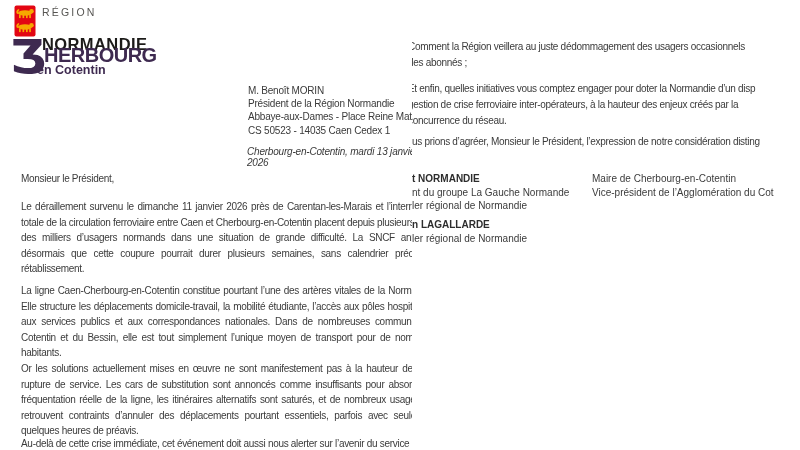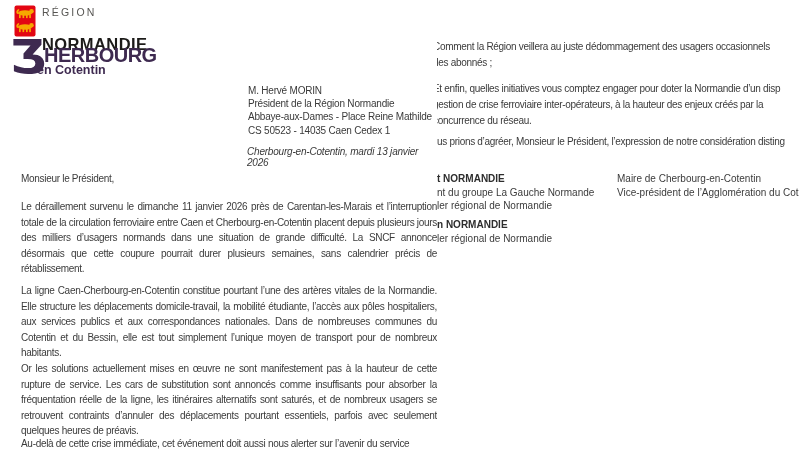--- a/index.html
+++ b/index.html
@@ -34,21 +34,21 @@
 
   
   .body-text { left:21px; width:416px; font-size:10px; letter-spacing:-0.3px; line-height:15.6px; text-align:justify; color:#3b3b3b; }
   #salutation { top:171px; text-align:left; }
   #para-1 { top:199px; }
   #para-2 { top:283px; }
   #para-3 { top:361px; }
   #para-4 { top:436px; }
 
   
-  #page-right { position:absolute; left:437px; top:0; width:363px; height:422px; background:#fff; overflow:hidden;text-decoration:underline; }
+  #page-right { position:absolute; left:412px; top:0; width:363px; height:422px; background:#fff; overflow:hidden;text-decoration:underline; }
   .frag-lines { font-size:10px; letter-spacing:-0.3px; line-height:16px; white-space:nowrap; color:#3b3b3b; }
   .cut-left { margin-left:-4px; }
   #bullet-group-1 { top:39px; left:0; }
   #bullet-group-2 { top:81px; left:0; }
   #closing-line { top:134px; left:0; }
 
   .sig-block { }
   .sig-name { font-size:10px; font-weight:bold; line-height:13.5px; color:#2d2d2d; white-space:nowrap; }
   .sig-role { font-size:10px; line-height:13.5px; white-space:nowrap; color:#3b3b3b; }
   #sig-beauvais  { top:172px; left:0; }
@@ -86,21 +86,21 @@
     </div>
   </div>
 
   <div>
     <div id="cherbourg-mark" class="abs purple">Ʒ</div>
     <div id="cherbourg-wordmark" class="abs purple">HERBOURG</div>
     <div id="cherbourg-subtitle" class="abs purple">en Cotentin</div>
   </div>
 
   <div id="recipient-block" class="abs">
-    <div>M. Hervé MORIN</div>
+    <div>M. Benoît MORIN</div>
     <div>Président de la Région Normandie</div>
     <div>Abbaye-aux-Dames - Place Reine Mathilde</div>
     <div>CS 50523 - 14035 Caen Cedex 1</div>
   </div>
 
   <div id="dateline" class="abs">Cherbourg-en-Cotentin, mardi 13 janvier 2026</div>
 
   <div id="salutation" class="abs body-text">Monsieur le Président,</div>
   <div id="para-1" class="abs body-text">Le déraillement survenu le dimanche 11 janvier 2026 près de Carentan-les-Marais et l’interruption totale de la circulation ferroviaire entre Caen et Cherbourg-en-Cotentin placent depuis plusieurs jours des milliers d’usagers normands dans une situation de grande difficulté. La SNCF annonce désormais que cette coupure pourrait durer plusieurs semaines, sans calendrier précis de rétablissement.</div>
   <div id="para-2" class="abs body-text">La ligne Caen-Cherbourg-en-Cotentin constitue pourtant l’une des artères vitales de la Normandie. Elle structure les déplacements domicile-travail, la mobilité étudiante, l’accès aux pôles hospitaliers, aux services publics et aux correspondances nationales. Dans de nombreuses communes du Cotentin et du Bessin, elle est tout simplement l’unique moyen de transport pour de nombreux habitants.</div>
@@ -128,16 +128,16 @@
     <div class="sig-role">nt du groupe La Gauche Normande</div>
     <div class="sig-role">ler régional de Normandie</div>
   </div>
 
   <div id="sig-arrive" class="abs sig-block">
     <div class="sig-role">Maire de Cherbourg-en-Cotentin</div>
     <div class="sig-role">Vice-président de l’Agglomération du Cot</div>
   </div>
 
   <div id="sig-lagallarde" class="abs sig-block">
-    <div class="sig-name">n NORMANDIE</div>
+    <div class="sig-name">n LAGALLARDE</div>
     <div class="sig-role">ler régional de Normandie</div>
   </div>
 </div>
 
 </body></html>

